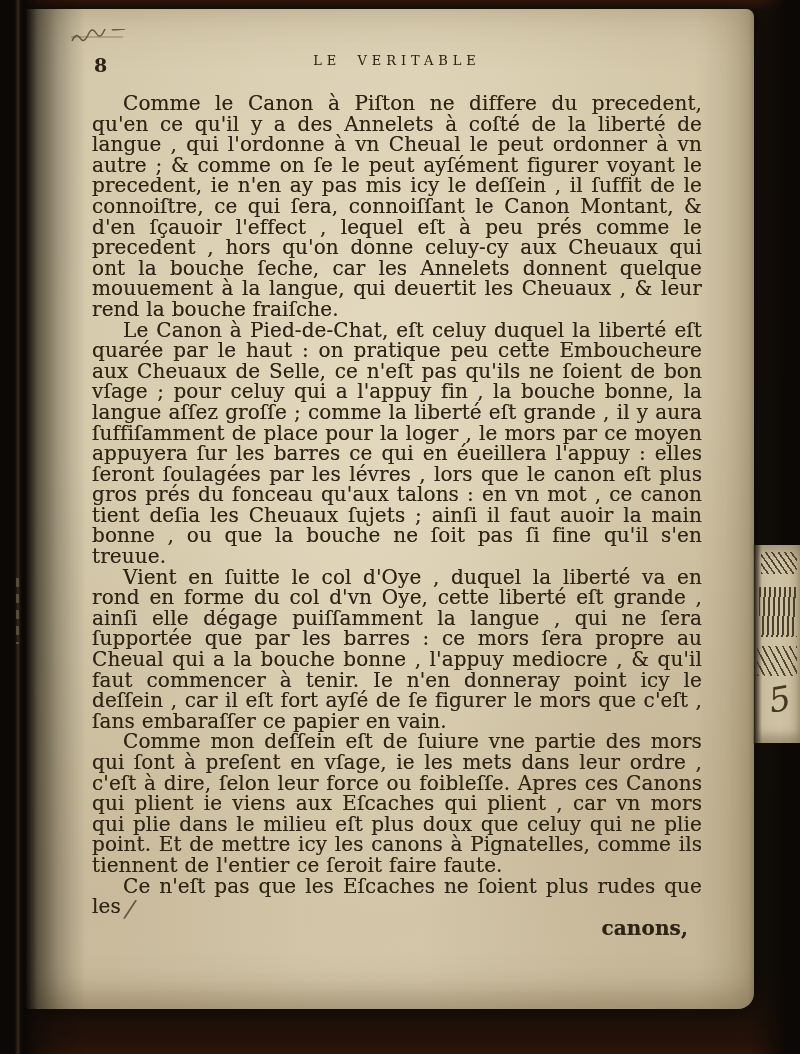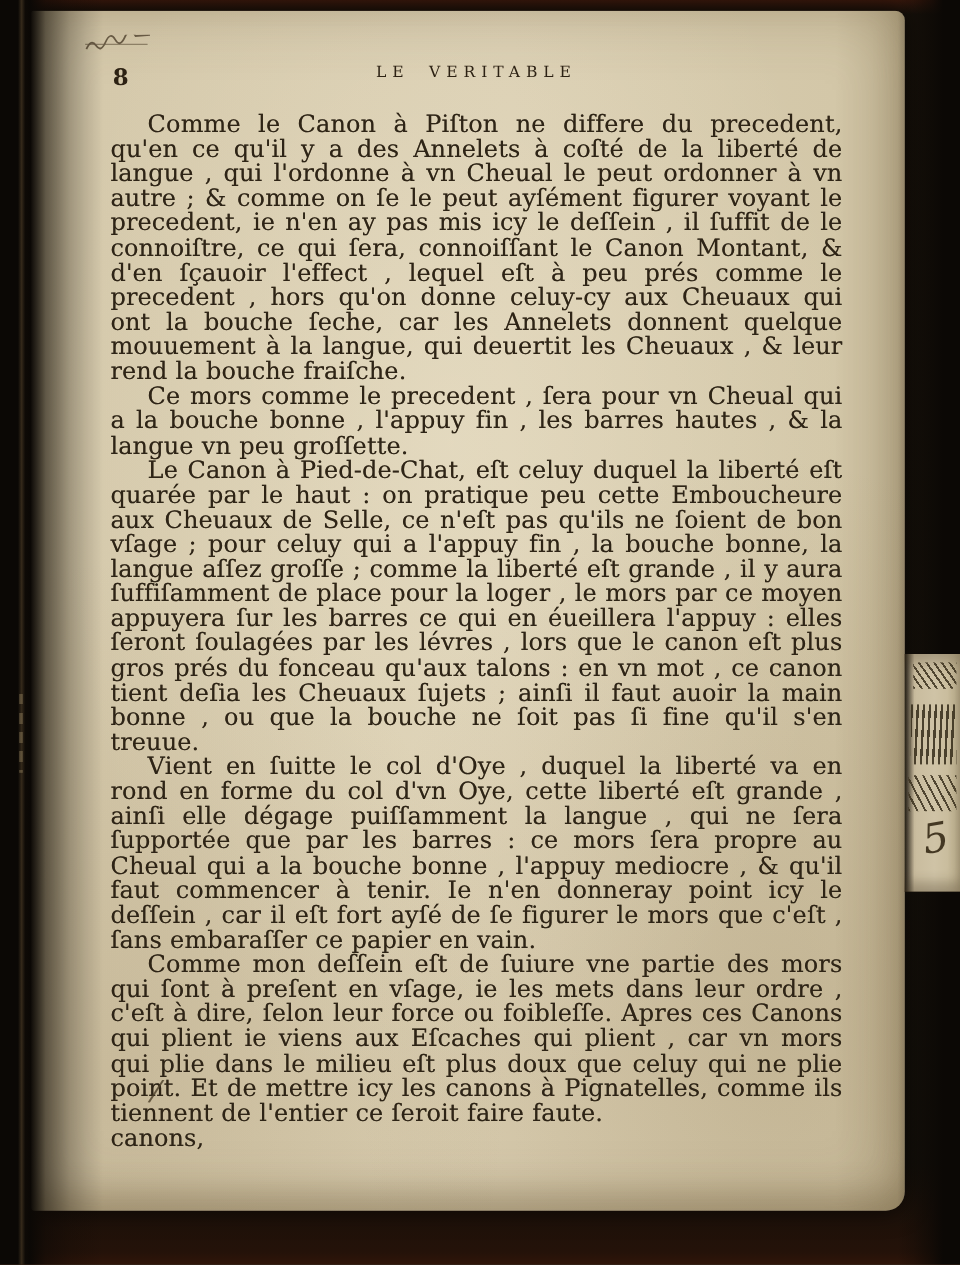--- a/index.html
+++ b/index.html
@@ -59,21 +59,21 @@
   
   .textblock{
     color:#2e2416;
     font-size:20px;line-height:20.6px;
     text-align:justify;
     letter-spacing:.1px;word-spacing:.4px;
     text-shadow:0 0 .5px rgba(46,36,22,.55);
   }
   .textblock p{margin:0;text-indent:1.55em;}
   .catchword-line{
-    text-indent:0 !important;text-align:left;padding-right:14px;margin-top:1px !important;
+    text-indent:0 !important;text-align:right;padding-right:14px;margin-top:1px !important;font-weight:bold;
   }
   
   .ink-squiggle{position:absolute;left:44px;top:20px;opacity:.85;}
   .slash-mark{
     position:absolute;left:100px;top:886px;
     font-size:24px;font-style:italic;color:#4a3d27;transform:rotate(6deg);opacity:.8;
   }
   .spine-strokes{position:absolute;left:16px;top:578px;width:10px;height:66px;z-index:3;opacity:.55;
     background:repeating-linear-gradient(180deg,rgba(150,132,96,.8) 0 9px,rgba(150,132,96,0) 9px 16px);
     width:3px;}
@@ -109,24 +109,24 @@
       </svg>
     </div>
 
     <div class="header">
       <span class="pagenum">8</span>
       <span class="running-title">LE VERITABLE</span>
     </div>
 
     <div class="textblock">
       <p>Comme le Canon à Piſton ne differe du precedent, qu'en ce qu'il y a des Annelets à coſté de la liberté de langue , qui l'ordonne à vn Cheual le peut ordonner à vn autre ; &amp; comme on ſe le peut ayſément figurer voyant le precedent, ie n'en ay pas mis icy le deſſein , il ſuffit de le connoiſtre, ce qui ſera, connoiſſant le Canon Montant, &amp; d'en ſçauoir l'effect , lequel eſt à peu prés comme le precedent , hors qu'on donne celuy-cy aux Cheuaux qui ont la bouche ſeche, car les Annelets donnent quelque mouuement à la langue, qui deuertit les Cheuaux , &amp; leur rend la bouche fraiſche.</p>
-      <p>Ce mors comme le precedent , ſera pour vn Cheual qui a la bouche bonne , l'appuy fin , les barres hautes , &amp; la langue vn peu groſſette.</p>
       <p>Le Canon à Pied-de-Chat, eſt celuy duquel la liberté eſt quarée par le haut : on pratique peu cette Emboucheure aux Cheuaux de Selle, ce n'eſt pas qu'ils ne ſoient de bon vſage ; pour celuy qui a l'appuy fin , la bouche bonne, la langue aſſez groſſe ; comme la liberté eſt grande , il y aura ſuffiſamment de place pour la loger , le mors par ce moyen appuyera ſur les barres ce qui en éueillera l'appuy : elles ſeront ſoulagées par les lévres , lors que le canon eſt plus gros prés du fonceau qu'aux talons : en vn mot , ce canon tient deſia les Cheuaux ſujets ; ainſi il faut auoir la main bonne , ou que la bouche ne ſoit pas ſi fine qu'il s'en treuue.</p>
       <p>Vient en ſuitte le col d'Oye , duquel la liberté va en rond en forme du col d'vn Oye, cette liberté eſt grande , ainſi elle dégage puiſſamment la langue , qui ne ſera ſupportée que par les barres : ce mors ſera propre au Cheual qui a la bouche bonne , l'appuy mediocre , &amp; qu'il faut commencer à tenir. Ie n'en donneray point icy le deſſein , car il eſt fort ayſé de ſe figurer le mors que c'eſt , ſans embaraſſer ce papier en vain.</p>
       <p>Comme mon deſſein eſt de ſuiure vne partie des mors qui ſont à preſent en vſage, ie les mets dans leur ordre , c'eſt à dire, ſelon leur force ou foibleſſe. Apres ces Canons qui plient ie viens aux Eſcaches qui plient , car vn mors qui plie dans le milieu eſt plus doux que celuy qui ne plie point. Et de mettre icy les canons à Pignatelles, comme ils tiennent de l'entier ce ſeroit faire faute.</p>
+      <p>Ce n'eſt pas que les Eſcaches ne ſoient plus rudes que les</p>
       <p class="catchword-line">
         <span>canons,</span>
       </p>
     </div>
 
     <div class="slash-mark">/</div>
   </div>
 
   <div class="spine-shadow"></div>
   <div class="spine-strokes"></div>

